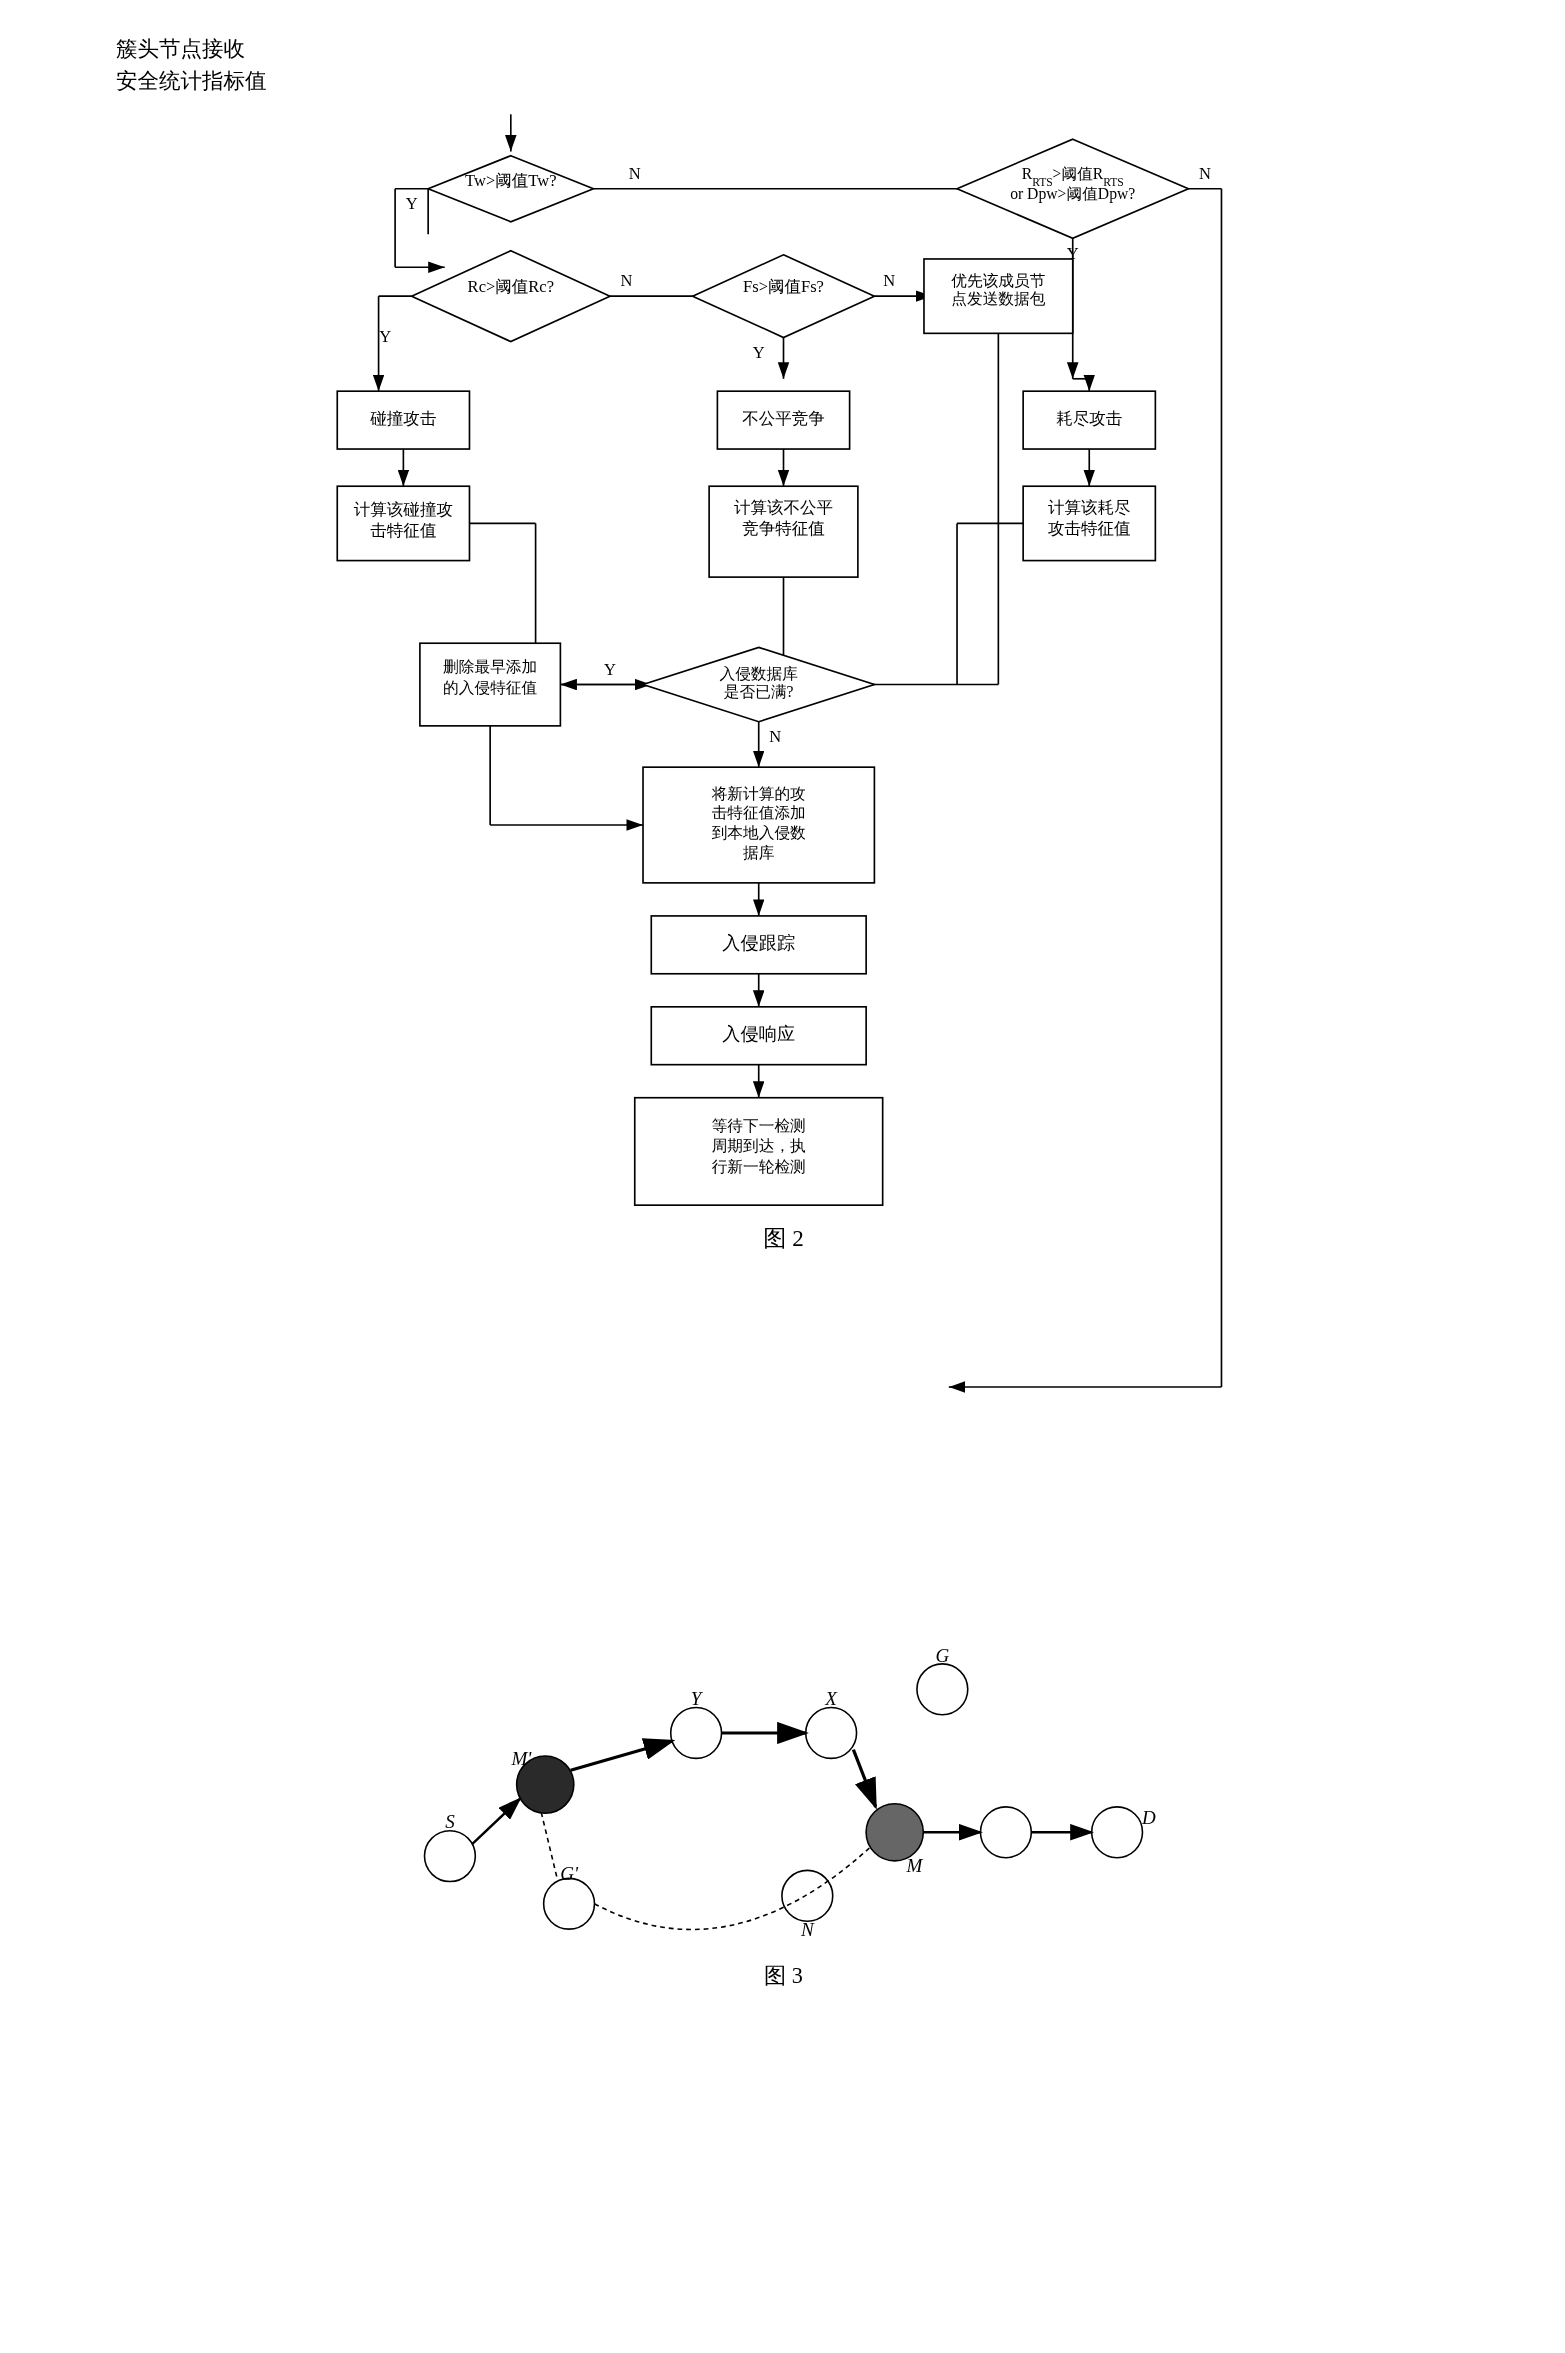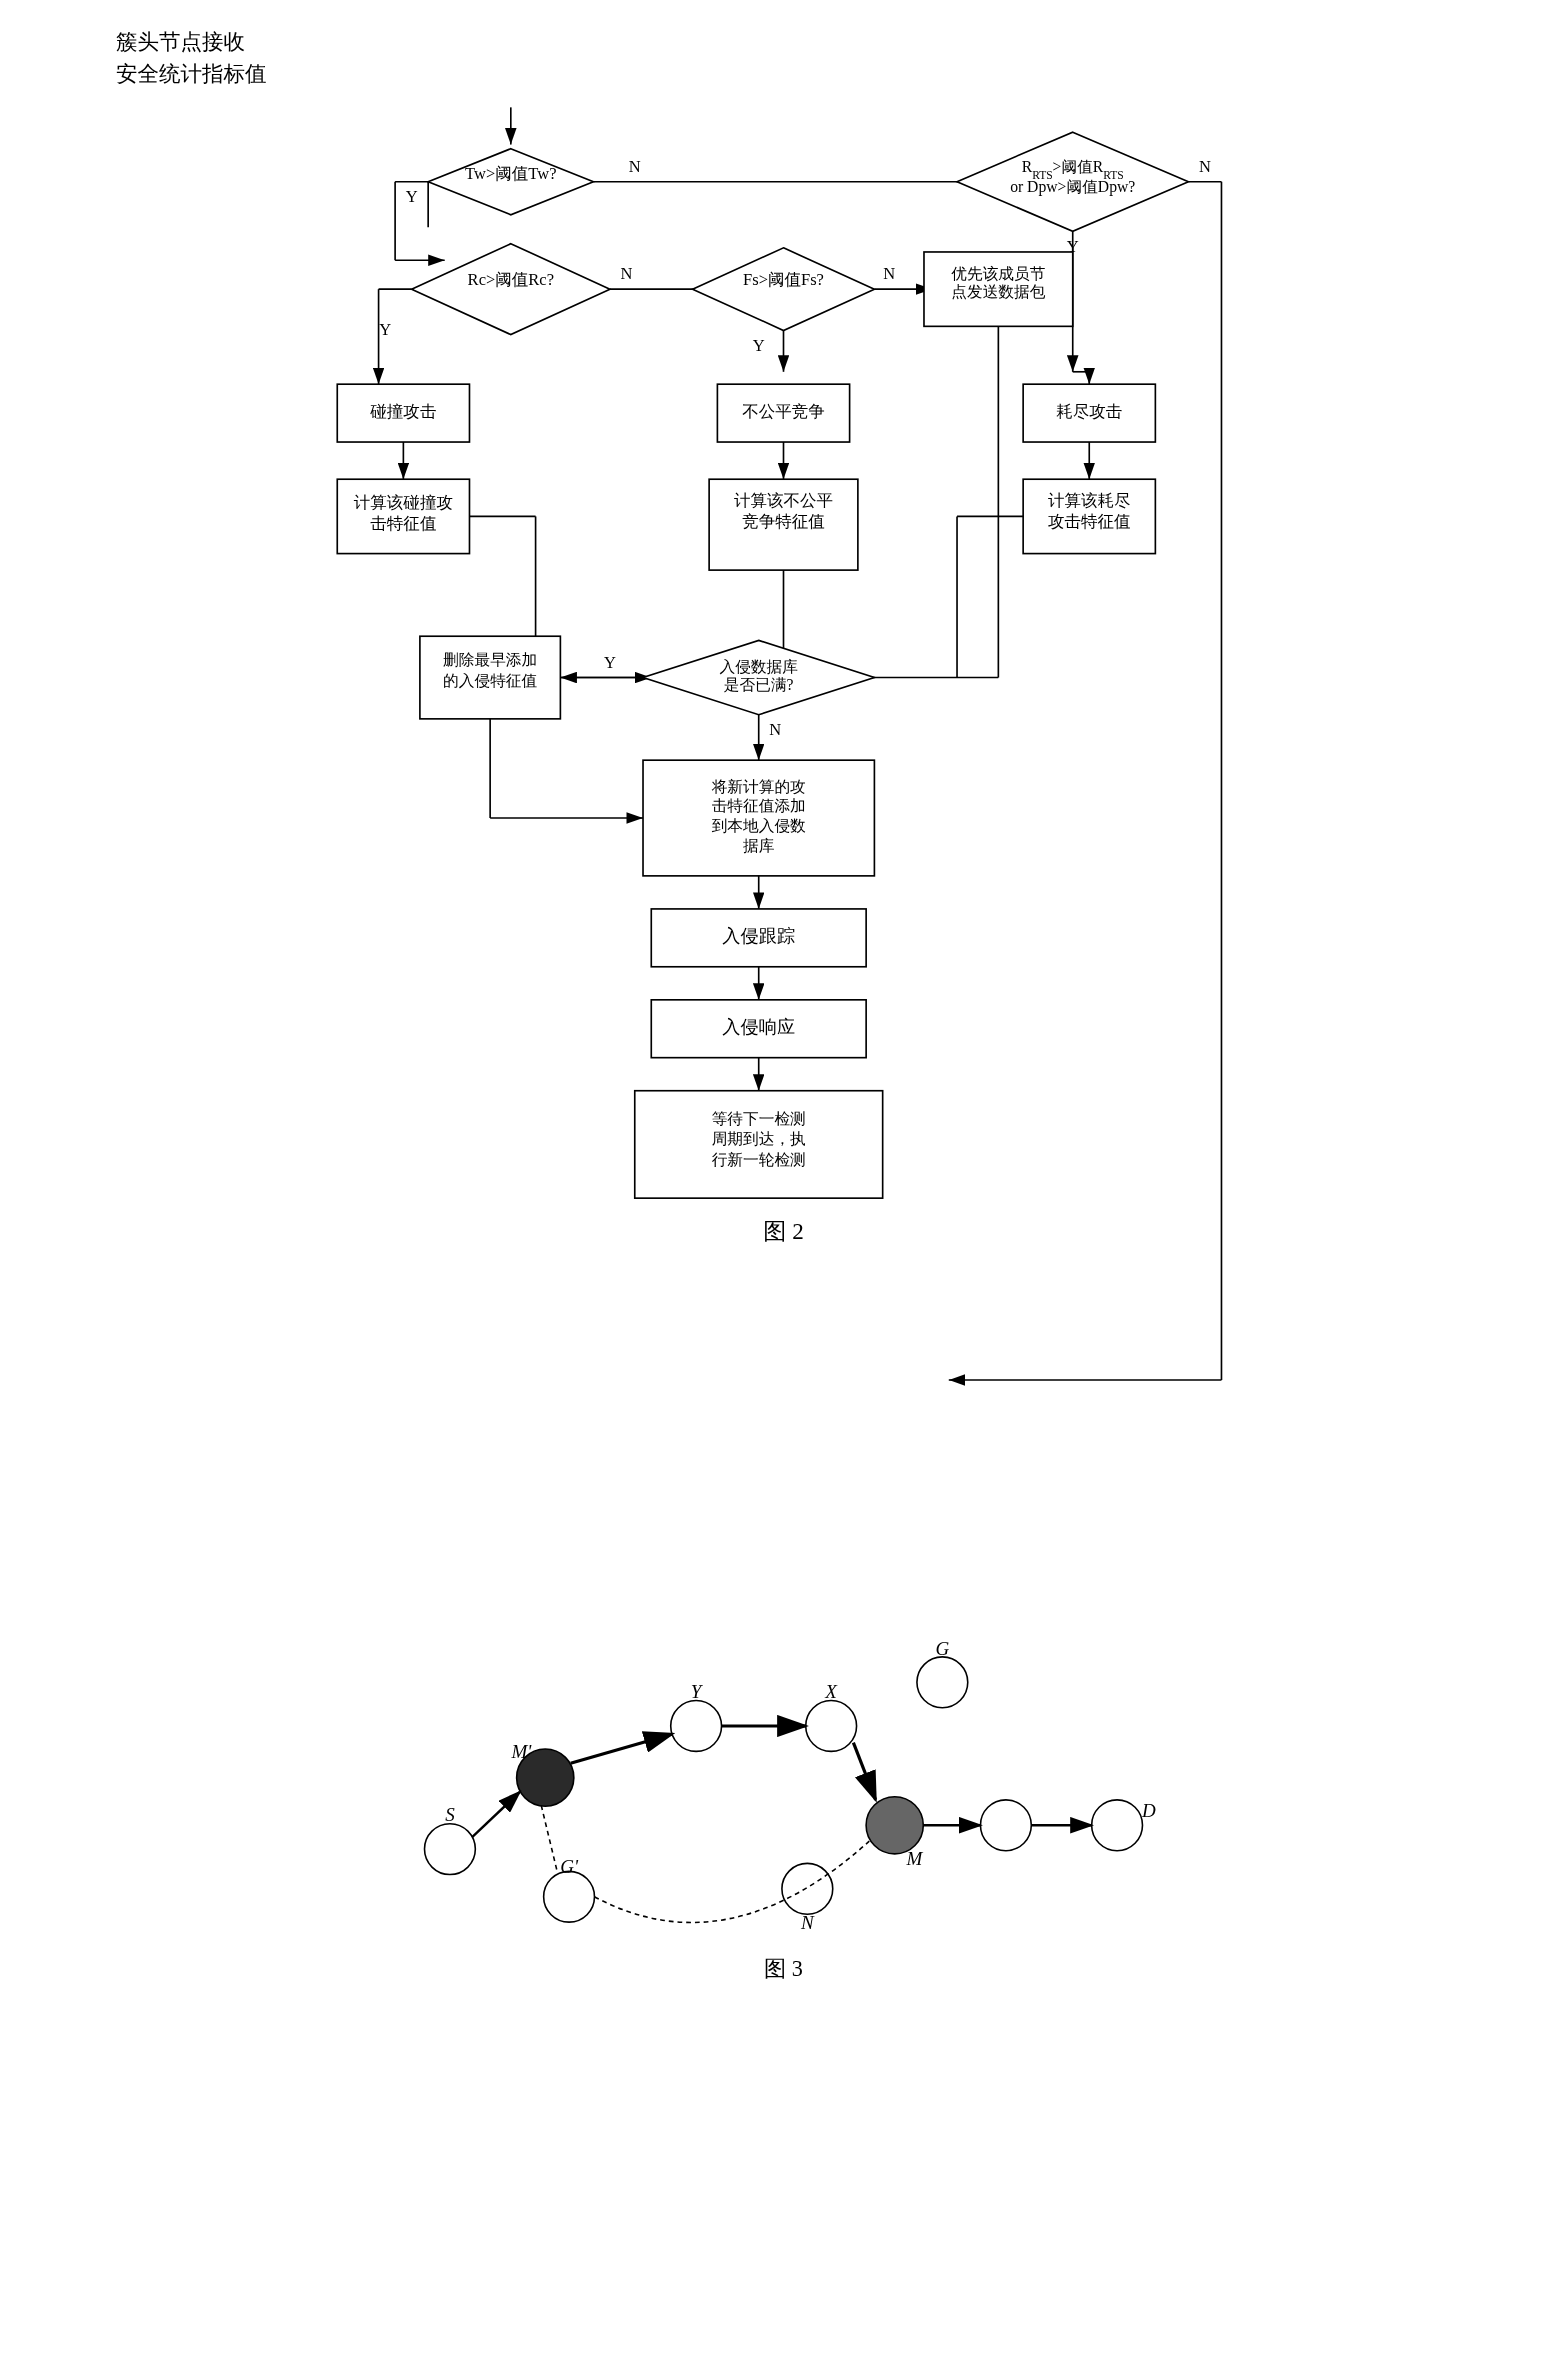--- a/index.html
+++ b/index.html
@@ -7,21 +7,21 @@
       background: #fff;
       font-family: "SimSun", "STSong", serif;
       width: 1566px;
       min-height: 2354px;
       position: relative;
       overflow-x: hidden;
     }
 
     .page-container {
       width: 1566px;
-      padding: 26px 50px;
+      padding: 33px 50px;
       display: flex;
       flex-direction: column;
       align-items: center;
     }
 
     
     .flowchart-section {
       width: 100%;
       display: flex;
       flex-direction: column;

